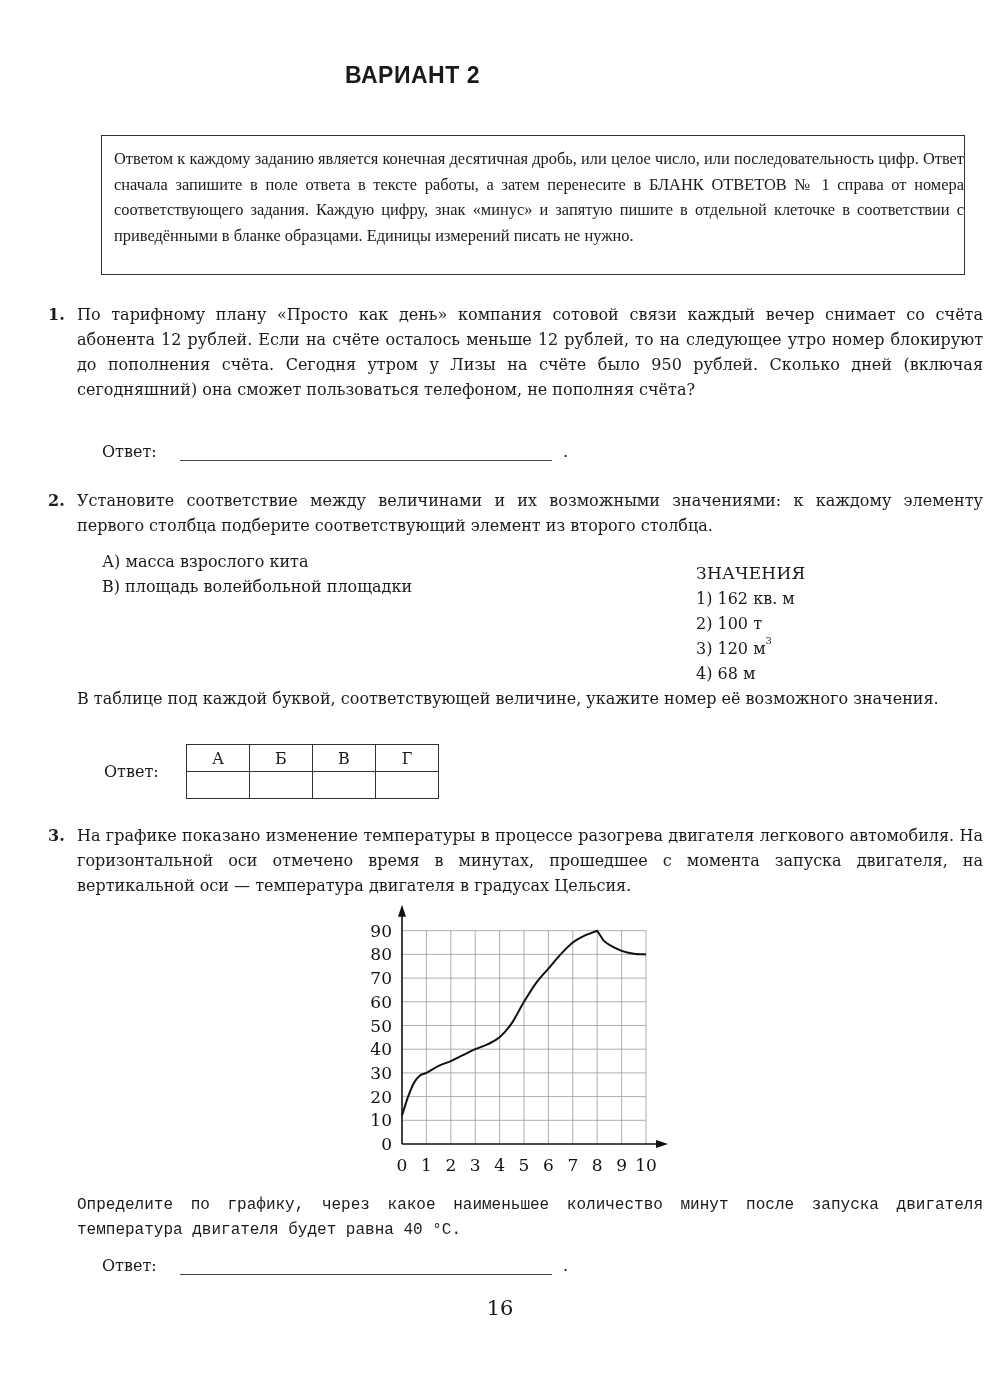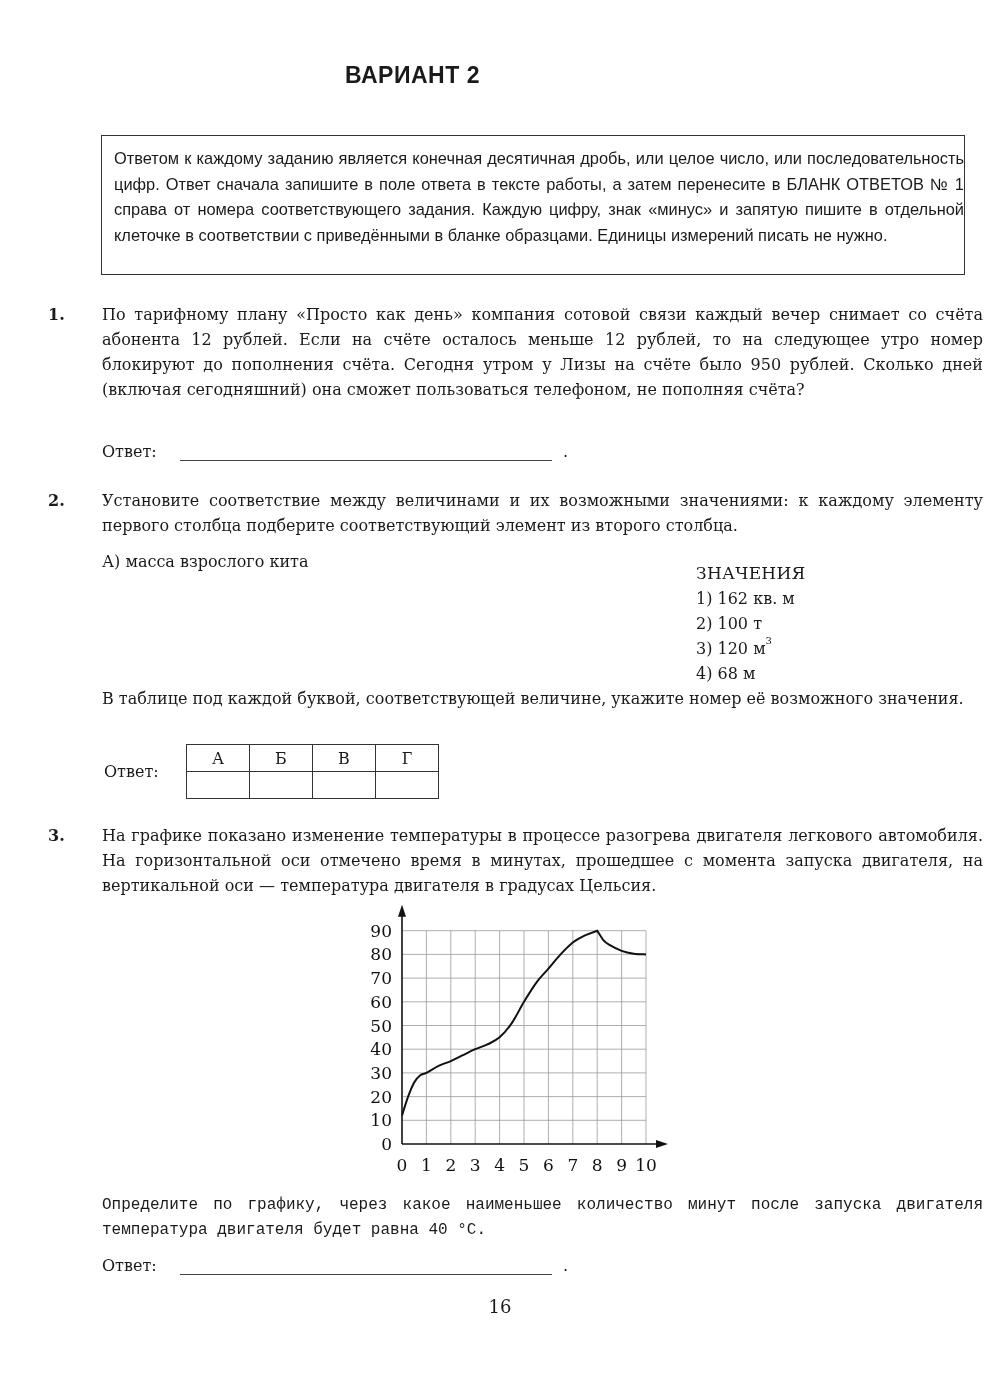--- a/index.html
+++ b/index.html
@@ -1,37 +1,37 @@
 <!DOCTYPE html>
 <html><head>
 <meta charset="utf-8">
 <style>
   html, body { margin:0; padding:0; background:#fff; }
   body { width:1000px; height:1394px; position:relative; overflow:hidden; color:#1a1a1a; }
   .serif { font-family: "DejaVu Serif", "Liberation Serif", serif; }
   .sans { font-family: "Liberation Sans", "DejaVu Sans", sans-serif; }
   #title { position:absolute; left:0; width:825px; top:62px; text-align:center; font-size:23px; font-weight:bold; letter-spacing:0.5px; }
-  #instr { position:absolute; left:101px; top:135px; width:864px; height:140px; border:1.5px solid #333; box-sizing:border-box; padding:10px 0 0 12px; font-size:16.4px; line-height:25.6px; text-align:justify; }
+  #instr { position:absolute; left:101px; top:135px; width:864px; height:140px; border:1.5px solid #333; box-sizing:border-box; padding:10px 0 0 12px; font-size:16.4px; line-height:25.6px; text-align:justify;font-family:Liberation Serif, serif; }
   .task { position:absolute; left:48px; width:935px; font-size:16px; line-height:25px; }
   .task .num { position:absolute; left:0; top:0; font-weight:bold; }
-  .task .body { margin-left:54px; text-align:justify; }
+  .task .body { margin-left:29px; text-align:justify; }
   .answer-line { position:absolute; font-size:16px; }
   .answer-line .lbl { position:absolute; left:0; top:0; }
   .answer-line .line { position:absolute; left:78px; top:18px; width:372px; border-bottom:1.3px solid #444; }
   .answer-line .dot { position:absolute; left:461px; top:0; }
   .cols { position:absolute; left:102px; top:549px; width:880px; font-size:16px; line-height:25px; }
   .col-left { position:absolute; left:0; top:0; }
   .col-right { position:absolute; left:594px; top:12px; }
   .col-head { font-size:17px; letter-spacing:0.3px; }
   sup { font-size:10px; vertical-align:top; line-height:10px; }
   #ans-table { position:absolute; left:186px; top:744px; border-collapse:collapse; font-size:16px; }
   #ans-table td { border:1.3px solid #333; width:62px; height:26px; text-align:center; padding:0; }
   #ans-label { position:absolute; left:104px; top:762px; font-size:16px; }
   #chart { position:absolute; left:340px; top:900px; }
-  #page-num { position:absolute; left:0; width:1000px; top:1296px; text-align:center; font-size:18px; }
+  #page-num { position:absolute; left:0; width:1000px; top:1296px; text-align:center; font-size:21px; }
 </style>
 </head>
 <body>
 
 <div id="title" class="sans">ВАРИАНТ 2</div>
 
 <div id="instr" class="sans">
   <span>Ответом к каждому заданию является конечная десятичная дробь, или целое число, или последовательность цифр. Ответ сначала запишите в поле ответа в тексте работы, а затем перенесите в БЛАНК ОТВЕТОВ № 1 справа от номера соответствующего задания. Каждую цифру, знак «минус» и запятую пишите в отдельной клеточке в соответствии с приведёнными в бланке образцами. Единицы измерений писать не нужно.</span>
 </div>
 
@@ -46,20 +46,21 @@
 </div>
 
 <div class="task serif" style="top:488px;">
   <span class="num">2.</span>
   <div class="body">Установите соответствие между величинами и их возможными значениями: к каждому элементу первого столбца подберите соответствующий элемент из второго столбца.</div>
 </div>
 
 <div class="cols serif">
   <div class="col-left">
     <div>А) масса взрослого кита</div>
+    <div>В) площадь волейбольной площадки</div>
   </div>
   <div class="col-right">
     <div class="col-head">ЗНАЧЕНИЯ</div>
     <div><span>1) 162 кв. м</span></div>
     <div><span>2) 100 т</span></div>
     <div><span>3) 120 м</span><sup>3</sup></div>
     <div><span>4) 68 м</span></div>
   </div>
 </div>
 

